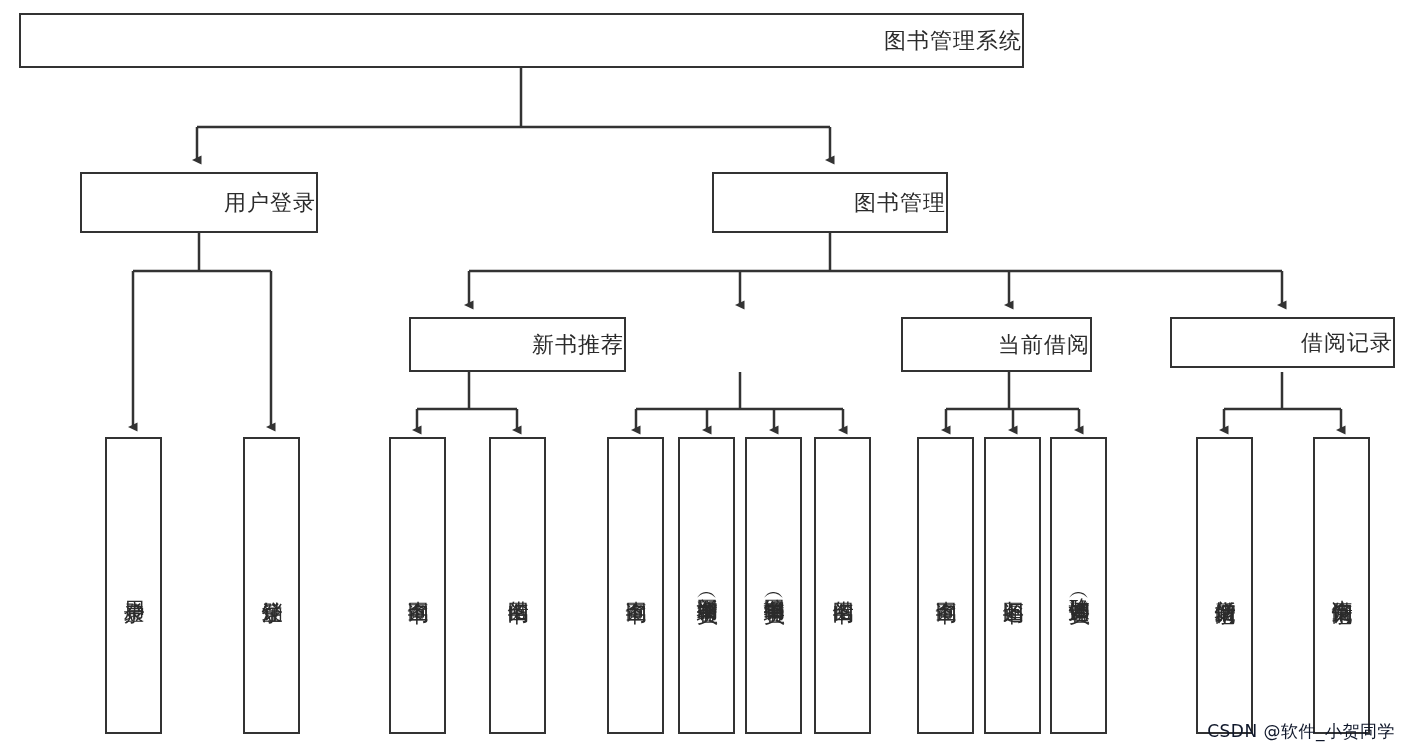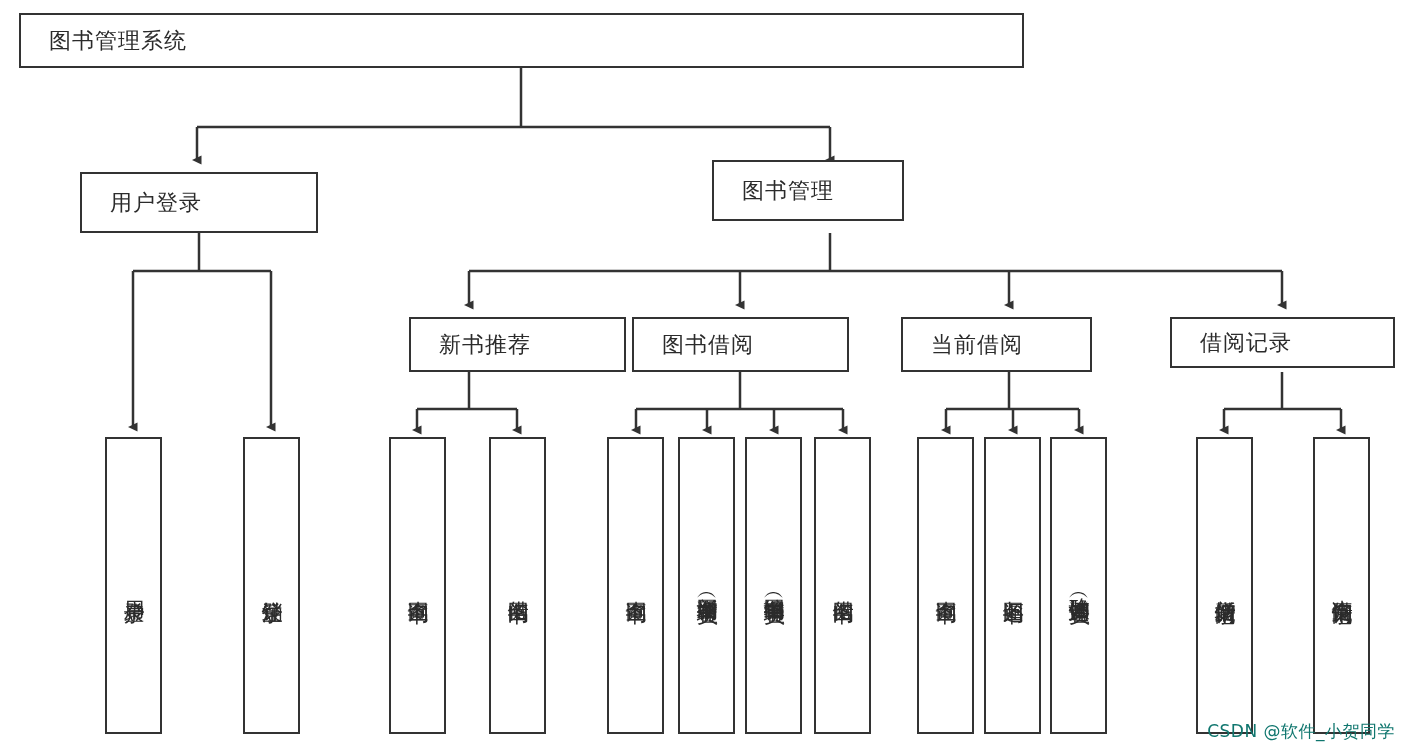--- a/index.html
+++ b/index.html
@@ -25,21 +25,21 @@
     height: 747px;
     pointer-events: none;
   }
   .node {
     position: absolute;
     box-sizing: border-box;
     background: #ffffff;
     border: 2px solid #333333;
     display: flex;
     align-items: center;
-    justify-content: flex-start;
+    justify-content: flex-end;
     color: #2b2b2b;
     padding-left: 28px;
   }
   .node.horiz {
     font-size: 22px;
     letter-spacing: 1px;
     line-height: 1.25;
     white-space: nowrap;
   }
   .node.vert {
@@ -58,21 +58,21 @@
   }
   .node.vert .node-label {
     writing-mode: vertical-rl;
     text-orientation: upright;
   }
   #watermark {
     position: absolute;
     right: 10px;
     bottom: 4px;
     font-size: 17px;
-    color: #0f766e;
+    color: #0f172a;
     letter-spacing: 0.5px;
     white-space: nowrap;
     user-select: none;
   }
 </style>
 </head>
 <body>
 
 <div id="diagram-root">
 
@@ -127,31 +127,28 @@
   </svg>
 
   <div class="node horiz" style="left:19px; top:13px; width:1005px; height:55px;">
     <span class="node-label">图书管理系统</span>
   </div>
 
   <div class="node horiz" style="left:80px; top:172px; width:238px; height:61px;">
     <span class="node-label">用户登录</span>
   </div>
 
-  <div class="node horiz" style="left:712px; top:160px; width:192px; height:61px;">
+  <div class="node horiz" style="left:712px; top:172px; width:236px; height:61px;">
     <span class="node-label">图书管理</span>
   </div>
 
   <div class="node horiz" style="left:361px; top:317px; width:217px; height:55px;margin-left:48px;">
     <span class="node-label">新书推荐</span>
   </div>
 
-  <div class="node horiz" style="left:632px; top:317px; width:217px; height:55px;">
-    <span class="node-label">图书借阅</span>
-  </div>
 
   <div class="node horiz" style="left:901px; top:317px; width:191px; height:55px;">
     <span class="node-label">当前借阅</span>
   </div>
 
   <div class="node horiz" style="left:1170px; top:317px; width:225px; height:51px;">
     <span class="node-label">借阅记录</span>
   </div>
 
   <div class="node vert" style="left:105px; top:437px; width:57px; height:297px;">

